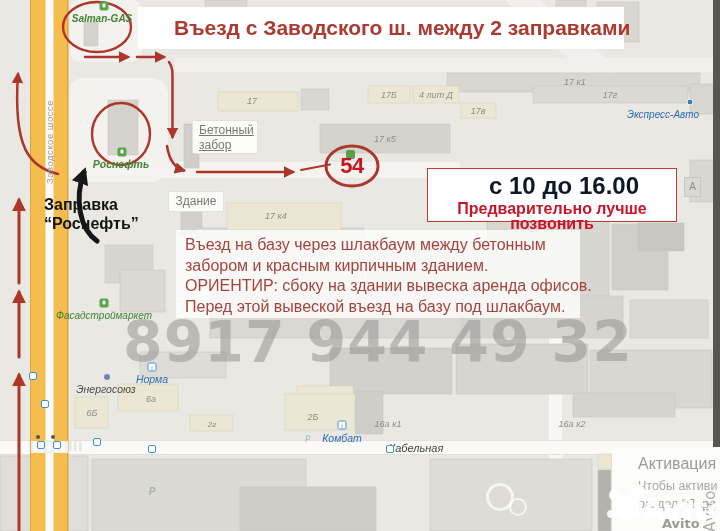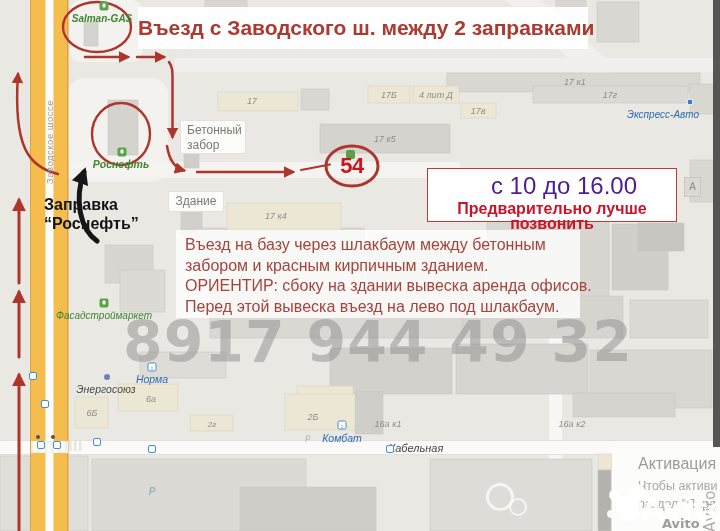--- a/index.html
+++ b/index.html
@@ -12,29 +12,29 @@
   .ml.street{color:#45453f;font-size:11px;}
   .poi-ic{position:absolute;z-index:10;transform:translate(-50%,-50%);box-sizing:border-box;}
   .gas{width:9px;height:9px;background:#58a548;border-radius:2px;}
   .gas:after{content:"";position:absolute;left:3px;top:2px;width:3px;height:4px;background:#fff;border-radius:1px;}
   .busstop{width:8px;height:8px;background:#fff;border:1.5px solid #3f8fd4;border-radius:2px;}
   .wicon{width:9px;height:9px;background:#fff;border:1px solid #3f8fd4;border-radius:2px;color:#2e6cb0;font-size:6px;line-height:8px;text-align:center;}
   .dot{border-radius:50%;}
   .road-name{position:absolute;left:49px;top:142px;transform:translate(-50%,-50%) rotate(-90deg);font-size:9.5px;color:#9b9b95;white-space:nowrap;z-index:10;letter-spacing:0.5px;}
   .wm-phone{position:absolute;left:123px;top:309px;z-index:20;font-family:"DejaVu Sans",sans-serif;font-weight:700;font-size:57px;letter-spacing:1px;color:#8e8e8a;opacity:.5;white-space:nowrap;}
   .anno{z-index:30;}
-  .title-box{left:138px;top:7px;width:450px;height:42px;background:rgba(255,255,255,.95);text-align:center;line-height:42px;font-size:21px;font-weight:600;color:#ad3a31;white-space:nowrap;}
+  .title-box{left:138px;top:7px;width:450px;height:42px;background:rgba(255,255,255,.95);text-align:center;line-height:42px;font-size:21px;font-weight:600;color:#ad3a31;white-space:nowrap;padding-left:36px;}
   .hours-box{left:427px;top:168px;width:250px;height:54px;background:#fff;border:1px solid #c23b32;box-sizing:border-box;text-align:center;}
-  .hours-time{margin-top:2px;font-size:24px;line-height:30px;font-weight:400;color:#4c1d95;margin-left:24px;}
+  .hours-time{margin-top:2px;font-size:24px;line-height:30px;font-weight:700;color:#0f172a;margin-left:24px;}
   .hours-note{font-size:16px;line-height:15px;font-weight:700;color:#c8152a;}
   .dir-box{left:176px;top:230px;width:404px;height:88px;background:rgba(255,255,255,.8);box-sizing:border-box;padding:5px 0 0 9px;font-size:16px;line-height:20.5px;color:#a3453d;}
   .dir-box div{white-space:nowrap;}
   .zapravka{left:44px;top:196px;width:116px;text-align:left;font-size:16px;line-height:18.5px;font-weight:600;color:#141414;}
   .wlabel{background:rgba(253,253,250,.94);border:1px solid #e3e1dc;border-radius:2px;box-sizing:border-box;font-size:12px;color:#7b7b73;}
-  .fence-box{left:180px;top:120px;width:66px;height:34px;padding:2px 0 0 6px;line-height:15px;}
+  .fence-box{left:192px;top:120px;width:66px;height:34px;padding:2px 0 0 6px;line-height:15px;text-decoration:underline;}
   .zdanie-box{left:168px;top:191px;width:56px;height:21px;text-align:center;line-height:19px;}
   .m54{left:352px;top:166px;transform:translate(-50%,-50%);font-size:22px;font-weight:800;color:#c9131f;letter-spacing:-0.5px;z-index:30;}
   .abox{left:684px;top:177px;width:17px;height:20px;background:#dbd9d4;border:1px solid #c9c7c2;box-sizing:border-box;text-align:center;font-size:10px;line-height:18px;color:#8d8d88;z-index:10;}
   .act-panel{left:612px;top:447px;width:108px;height:84px;background:#fcfcfa;overflow:hidden;z-index:30;}
   .act-title{position:absolute;left:26px;top:8px;font-size:16px;color:#9c9c98;white-space:nowrap;}
   .act-l1{position:absolute;left:26px;top:32px;font-size:12.5px;color:#a8a8a4;white-space:nowrap;}
   .act-l2{position:absolute;left:26px;top:50px;font-size:12.5px;color:#a8a8a4;white-space:nowrap;}
   .avito-white{z-index:40;font-family:"DejaVu Sans",sans-serif;font-weight:700;color:rgba(255,255,255,.92);}
   .avito-gray{left:662px;top:516px;z-index:35;font-family:"DejaVu Sans",sans-serif;font-weight:700;font-size:13px;color:#9d9d99;}
   .avito-vert{left:701px;top:532px;transform:rotate(-90deg);transform-origin:0 0;z-index:35;font-family:"DejaVu Sans",sans-serif;font-size:15px;letter-spacing:1px;color:#a29f9b;opacity:.85;}
@@ -231,21 +231,21 @@
 
   <div class="ab anno hours-box">
     <div class="hours-time">с 10 до 16.00</div>
     <div class="hours-note">Предварительно лучше позвонить</div>
   </div>
 
   <div class="ab anno dir-box">
     <div>Въезд на базу через шлакбаум между бетонным</div>
     <div>забором и красным кирпичным зданием.</div>
     <div>ОРИЕНТИР: сбоку на здании вывеска аренда офисов.</div>
-    <div>Перед этой вывеска въезд на лево под шлакбаум.</div>
+    <div>Перед этой вывеской въезд на базу под шлакбаум.</div>
   </div>
 
   <div class="ab act-panel">
     <div class="act-title">Активация</div>
     <div class="act-l1">Чтобы активи</div>
     <div class="act-l2">раздел "Пара</div>
   </div>
 
   <div class="ring" style="left:486px;top:483px;width:22px;height:22px"></div>
   <div class="ring" style="left:509px;top:498px;width:14px;height:14px;border-width:2.5px"></div>

